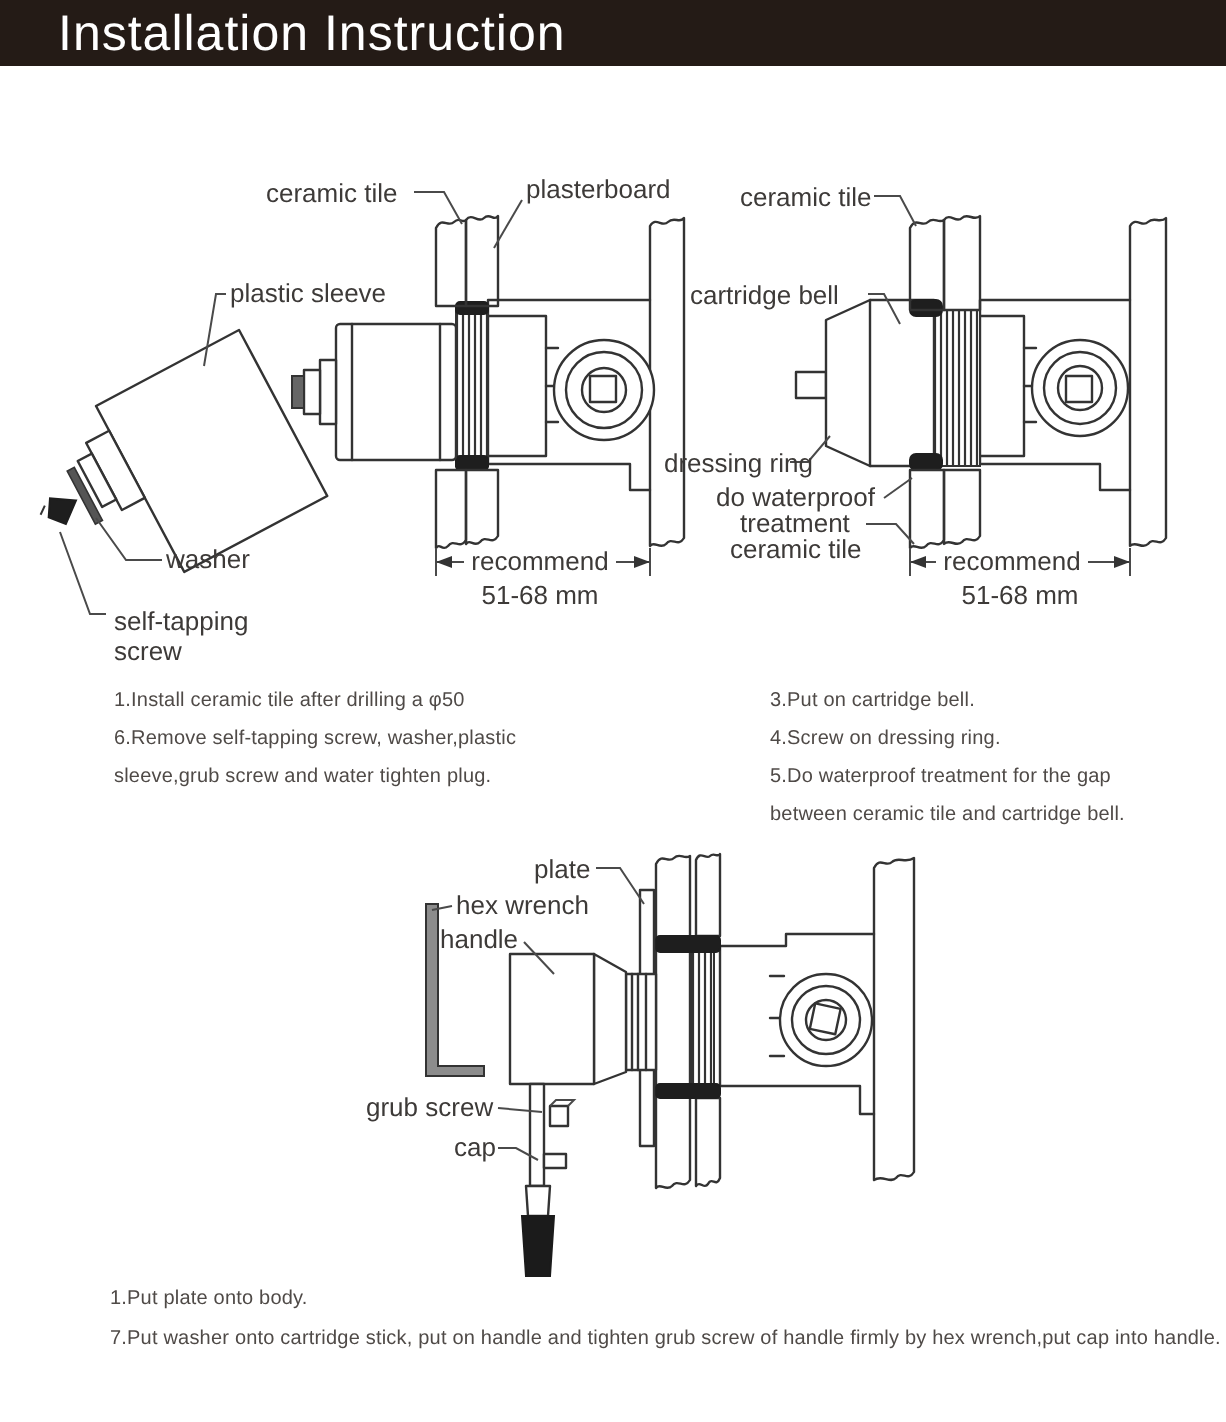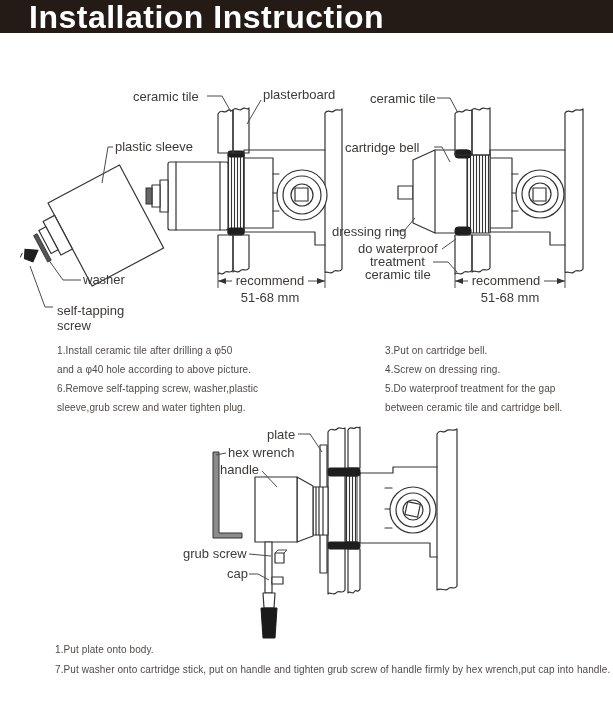--- a/index.html
+++ b/index.html
@@ -1,19 +1,19 @@
 <!DOCTYPE html>
 <html><head>
 <meta charset="utf-8">
 <style>
   html,body{margin:0;padding:0;background:#fff;}
   .page{position:relative;width:613px;height:711px;background:#ffffff;overflow:hidden;
         font-family:"Liberation Sans", sans-serif;}
   .hdr{position:absolute;left:0;top:0;width:613px;height:33px;background:#241b16;}
-  .hdr h1{margin:0;padding:3px 0 0 29px;font-size:32px;font-weight:bold;color:#ffffff;
+  .hdr h1{margin:0;padding:3px 0 0 29px;font-size:25px;font-weight:normal;color:#ffffff;
           letter-spacing:0.5px;line-height:28px;}
   svg{position:absolute;overflow:visible;}
   #d1{left:20px;top:78px;}
   #d2{left:325px;top:78px;}
   #d3{left:165px;top:418px;}
   .lbl{font:13px "Liberation Sans", sans-serif;fill:#3d3a38;}
   .dim{font:13px "Liberation Sans", sans-serif;fill:#3d3a38;}
   .ln{stroke:#333;stroke-width:1.2;fill:none;stroke-linejoin:round;stroke-linecap:round;}
   .thin{stroke:#4a4a4a;stroke-width:1;fill:none;}
   .fw{fill:#ffffff;stroke:#333;stroke-width:1.2;stroke-linejoin:round;}
@@ -251,21 +251,20 @@
     <polyline class="thin" points="97,53 112,69"></polyline>
     <text class="lbl" x="55" y="56">handle</text>
     <polyline class="thin" points="84,136 106,138"></polyline>
     <text class="lbl" x="18" y="140">grub screw</text>
     <polyline class="thin" points="84,156 93,156 104,162"></polyline>
     <text class="lbl" x="62" y="160">cap</text>
   </svg>
 
   <div id="steps-left" class="steps">
     <p>1.Install ceramic tile after drilling a φ50</p>
-    <p>and a φ40 hole according to above picture.</p>
     <p>6.Remove self-tapping screw, washer,plastic</p>
     <p>sleeve,grub screw and water tighten plug.</p>
   </div>
 
   <div id="steps-right" class="steps">
     <p>3.Put on cartridge bell.</p>
     <p>4.Screw on dressing ring.</p>
     <p>5.Do waterproof treatment for the gap</p>
     <p>between ceramic tile and cartridge bell.</p>
   </div>

